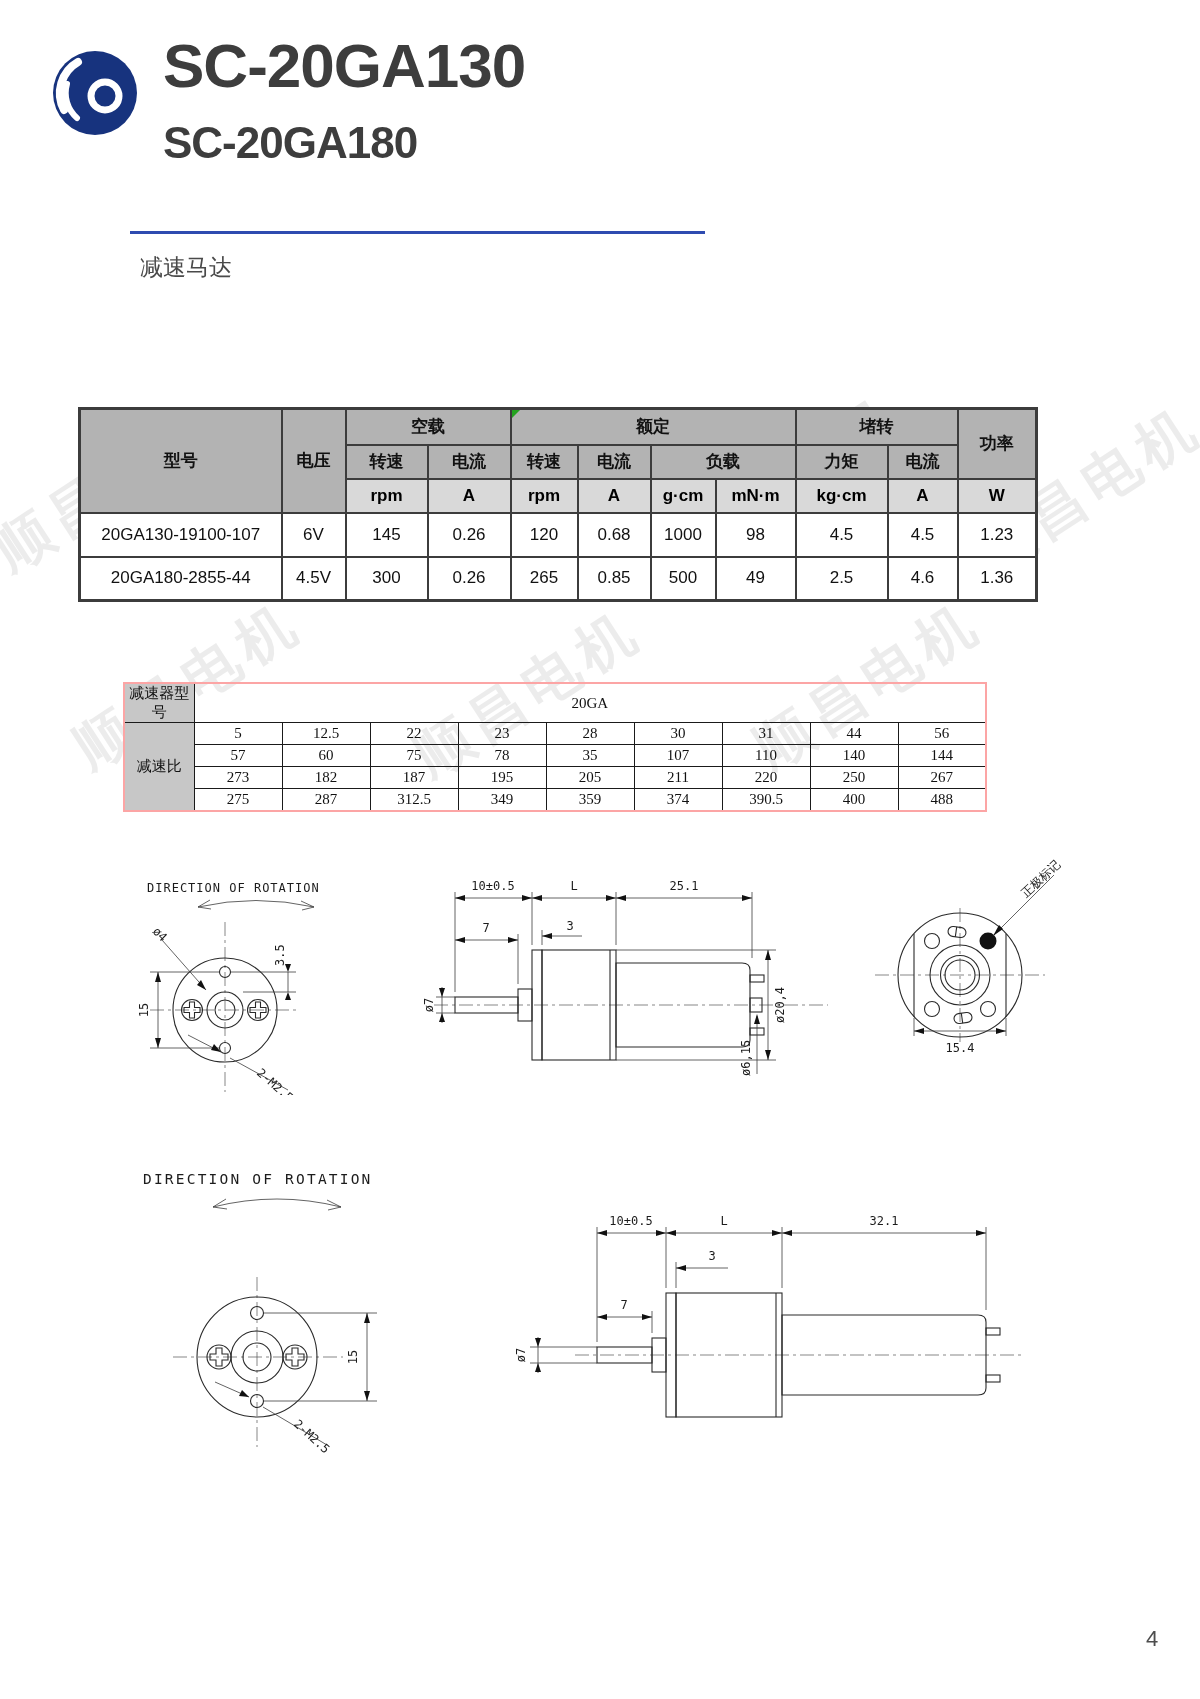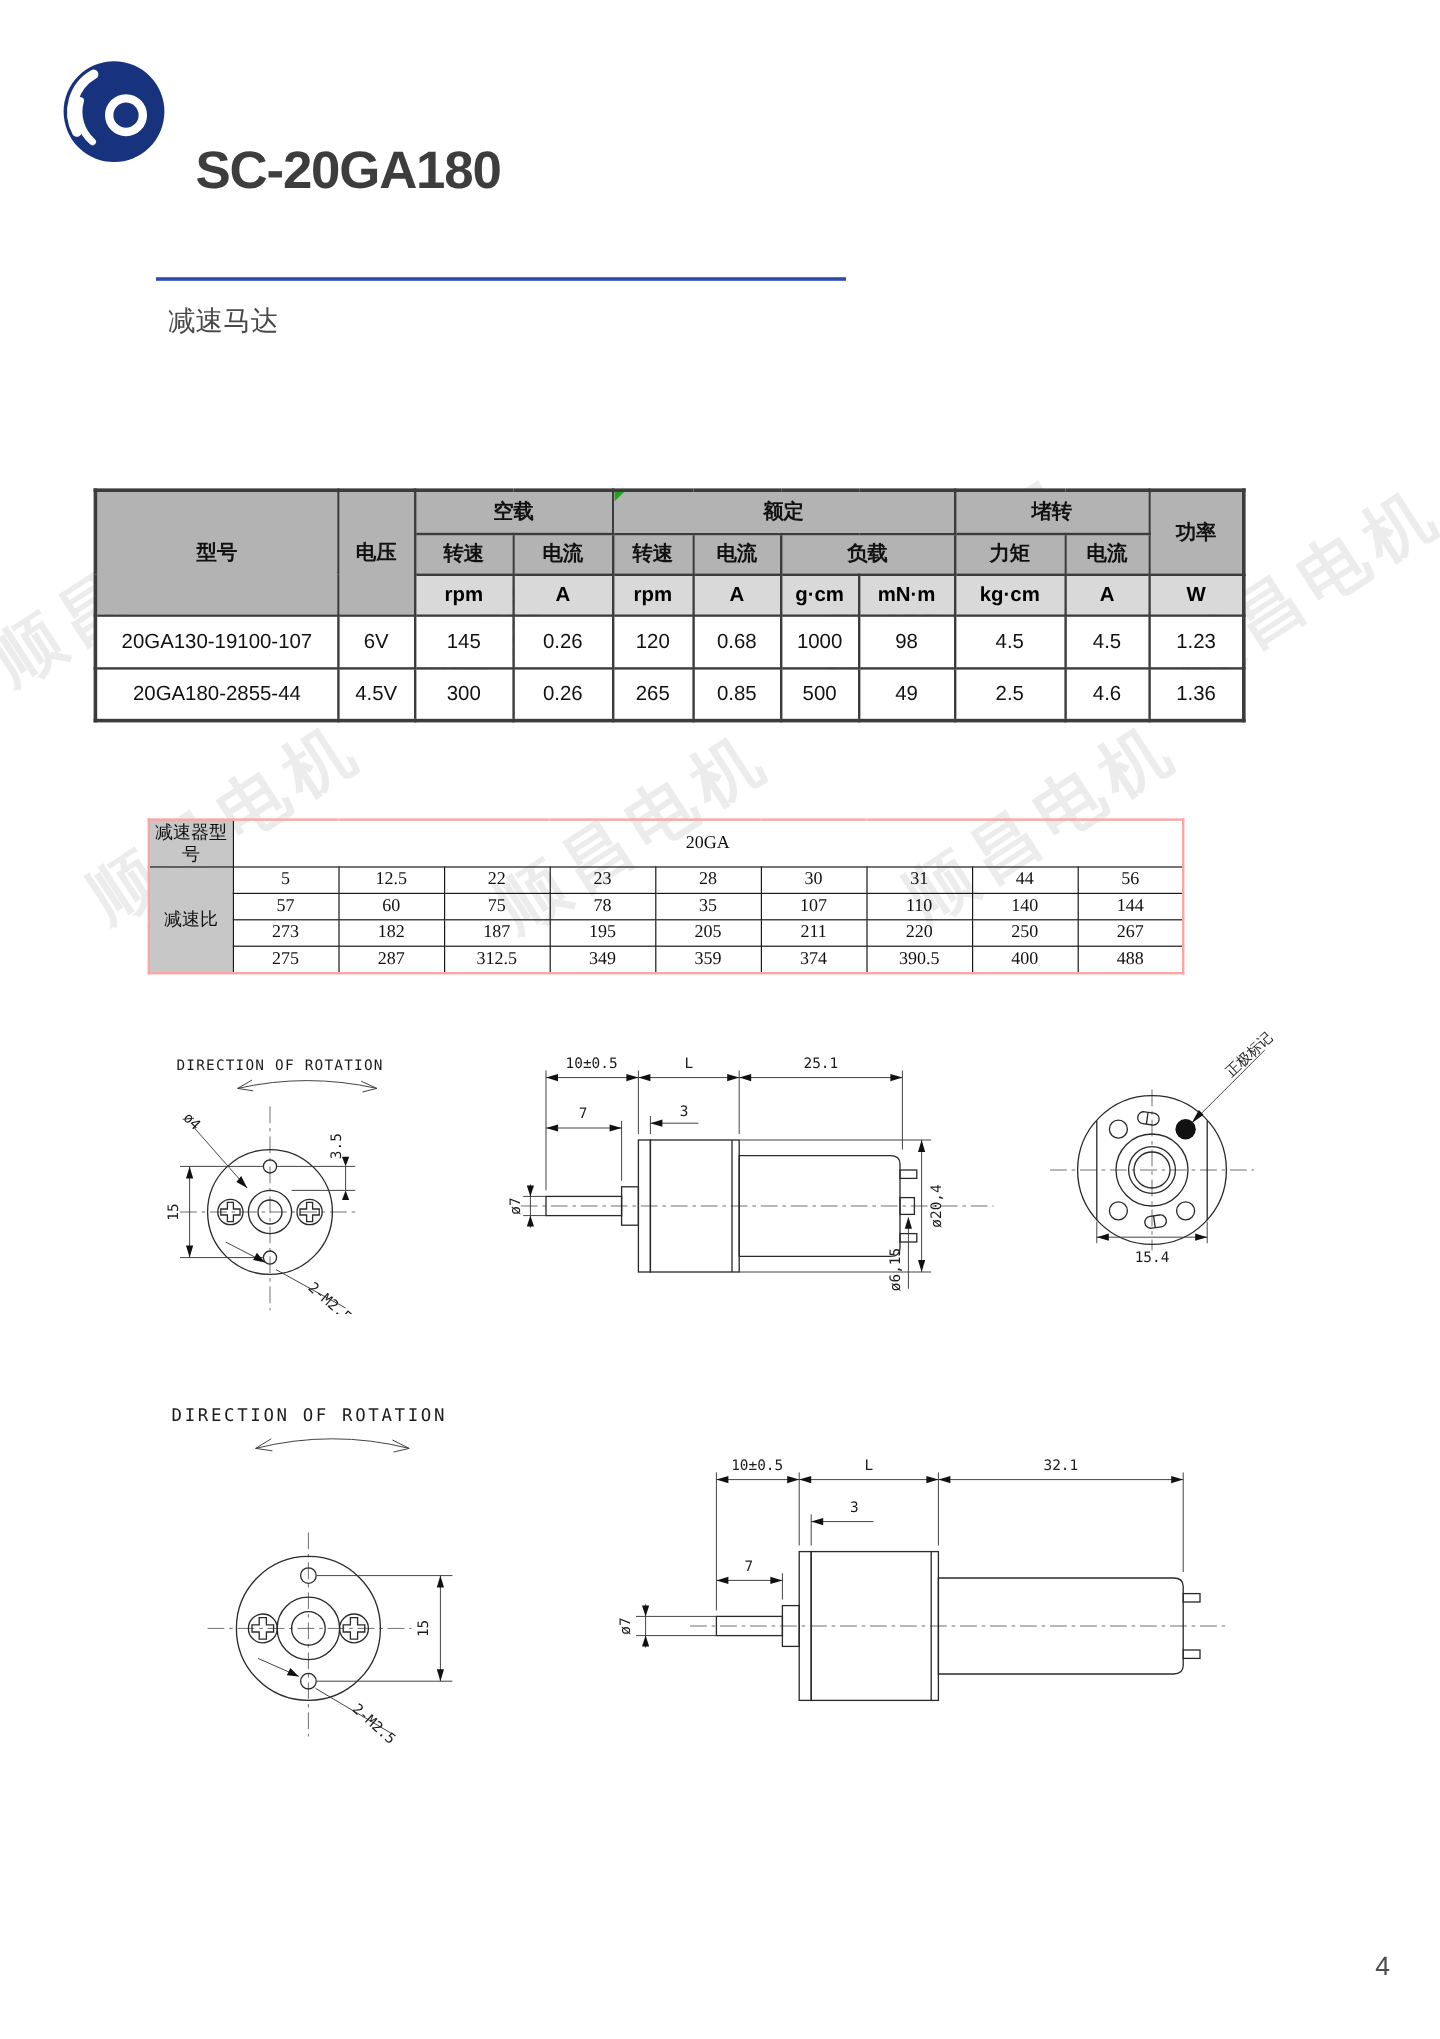--- a/index.html
+++ b/index.html
@@ -107,20 +107,21 @@
     </svg>
   </div>
 
   <svg class="logo" viewBox="0 0 90 90">
     <circle cx="45" cy="45" r="42" fill="#17337e"></circle>
     <path d="M14,62 A36,36 0 0 1 28,14" stroke="#fff" stroke-width="8" fill="none" stroke-linecap="round"></path>
     <path d="M27,70 A33,33 0 0 1 17,36" stroke="#fff" stroke-width="6" fill="none" stroke-linecap="round"></path>
     <circle cx="55" cy="48" r="14" fill="#17337e" stroke="#fff" stroke-width="7"></circle>
   </svg>
 
+  <div class="title1">SC-20GA130</div>
   <div class="title2">SC-20GA180</div>
   <div class="rule"></div>
   <div class="subtitle">减速马达</div>
 
   <span class="wm" style="left:-20px;top:450px">顺昌电机</span>
   <span class="wm" style="left:330px;top:462px">顺昌电机</span>
   <span class="wm" style="left:660px;top:442px">顺昌电机</span>
   <span class="wm" style="left:960px;top:452px">顺昌电机</span>
   <span class="wm" style="left:60px;top:648px">顺昌电机</span>
   <span class="wm" style="left:400px;top:656px">顺昌电机</span>

